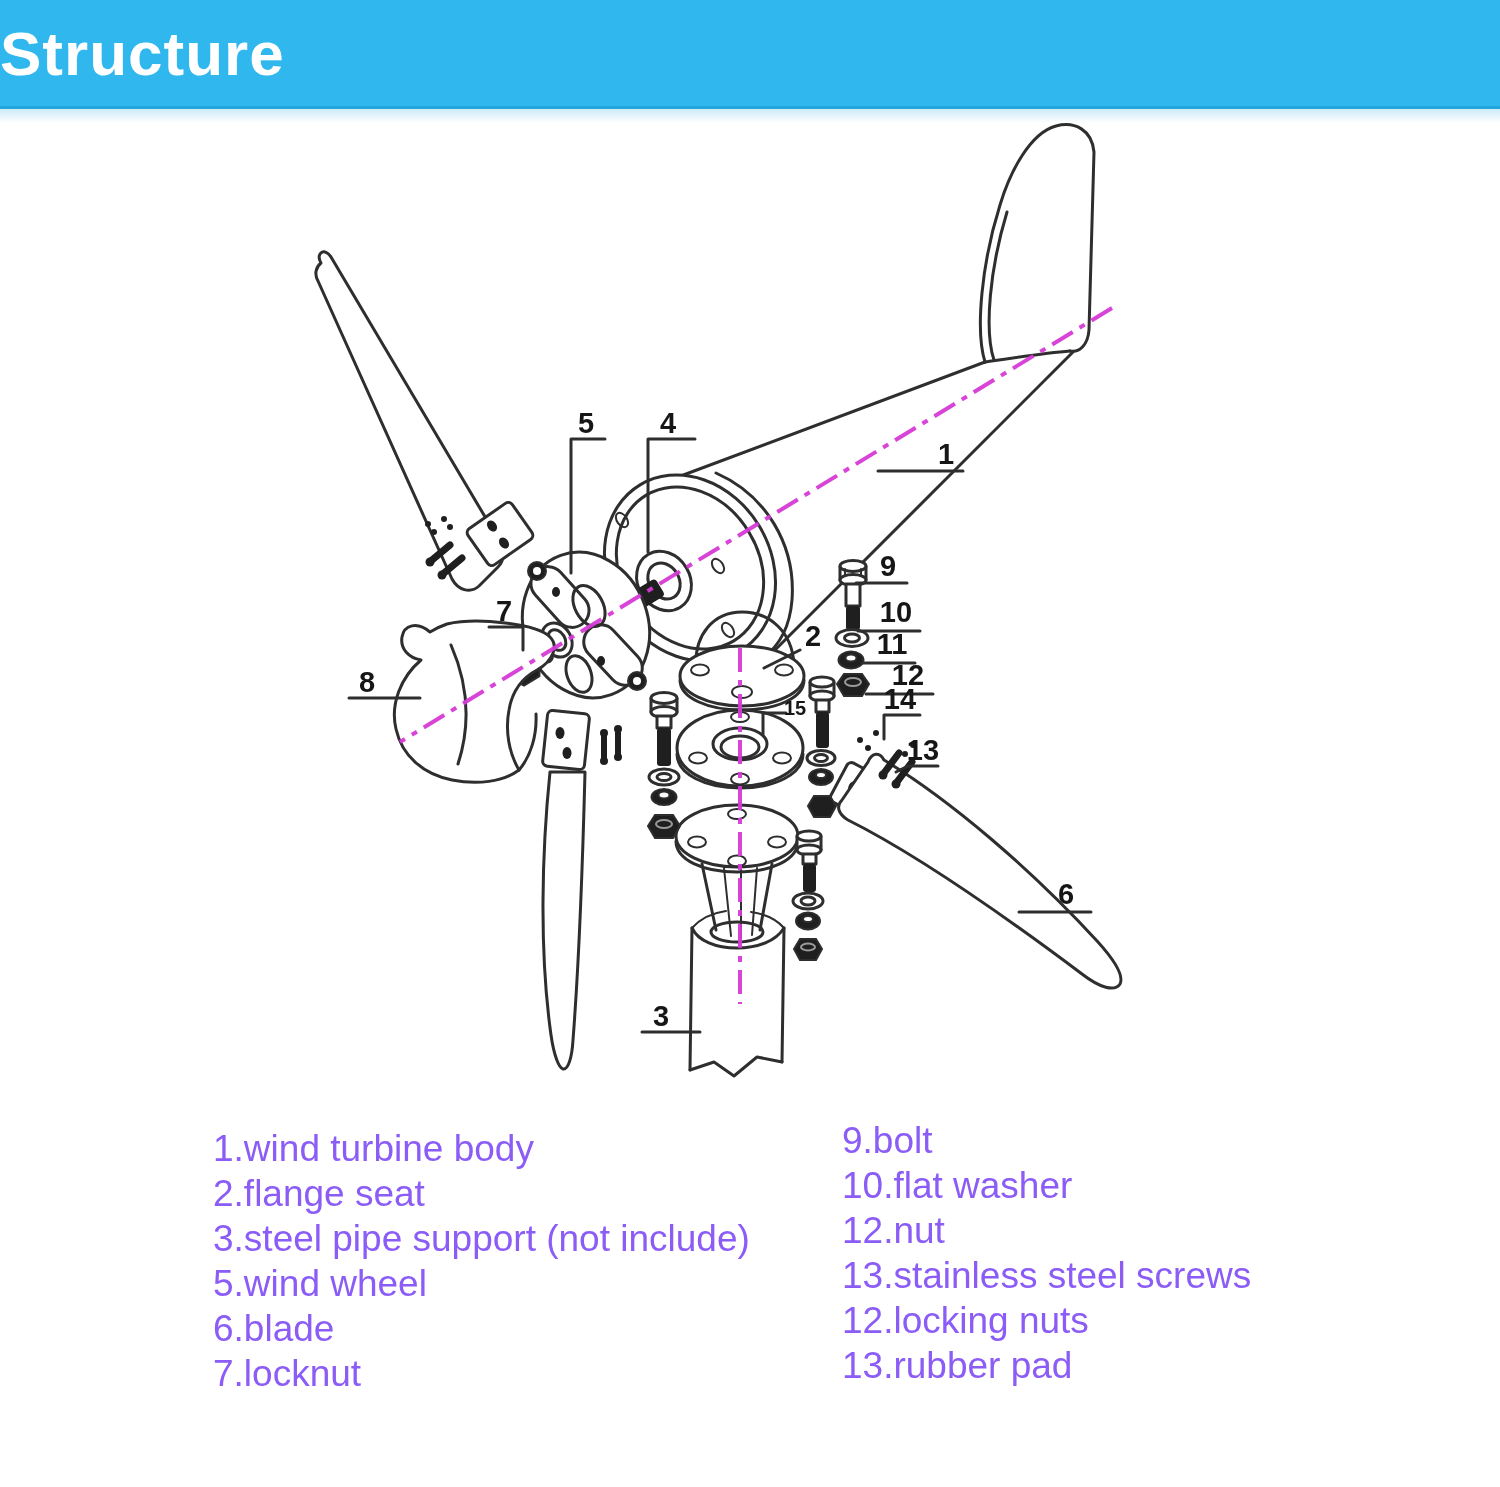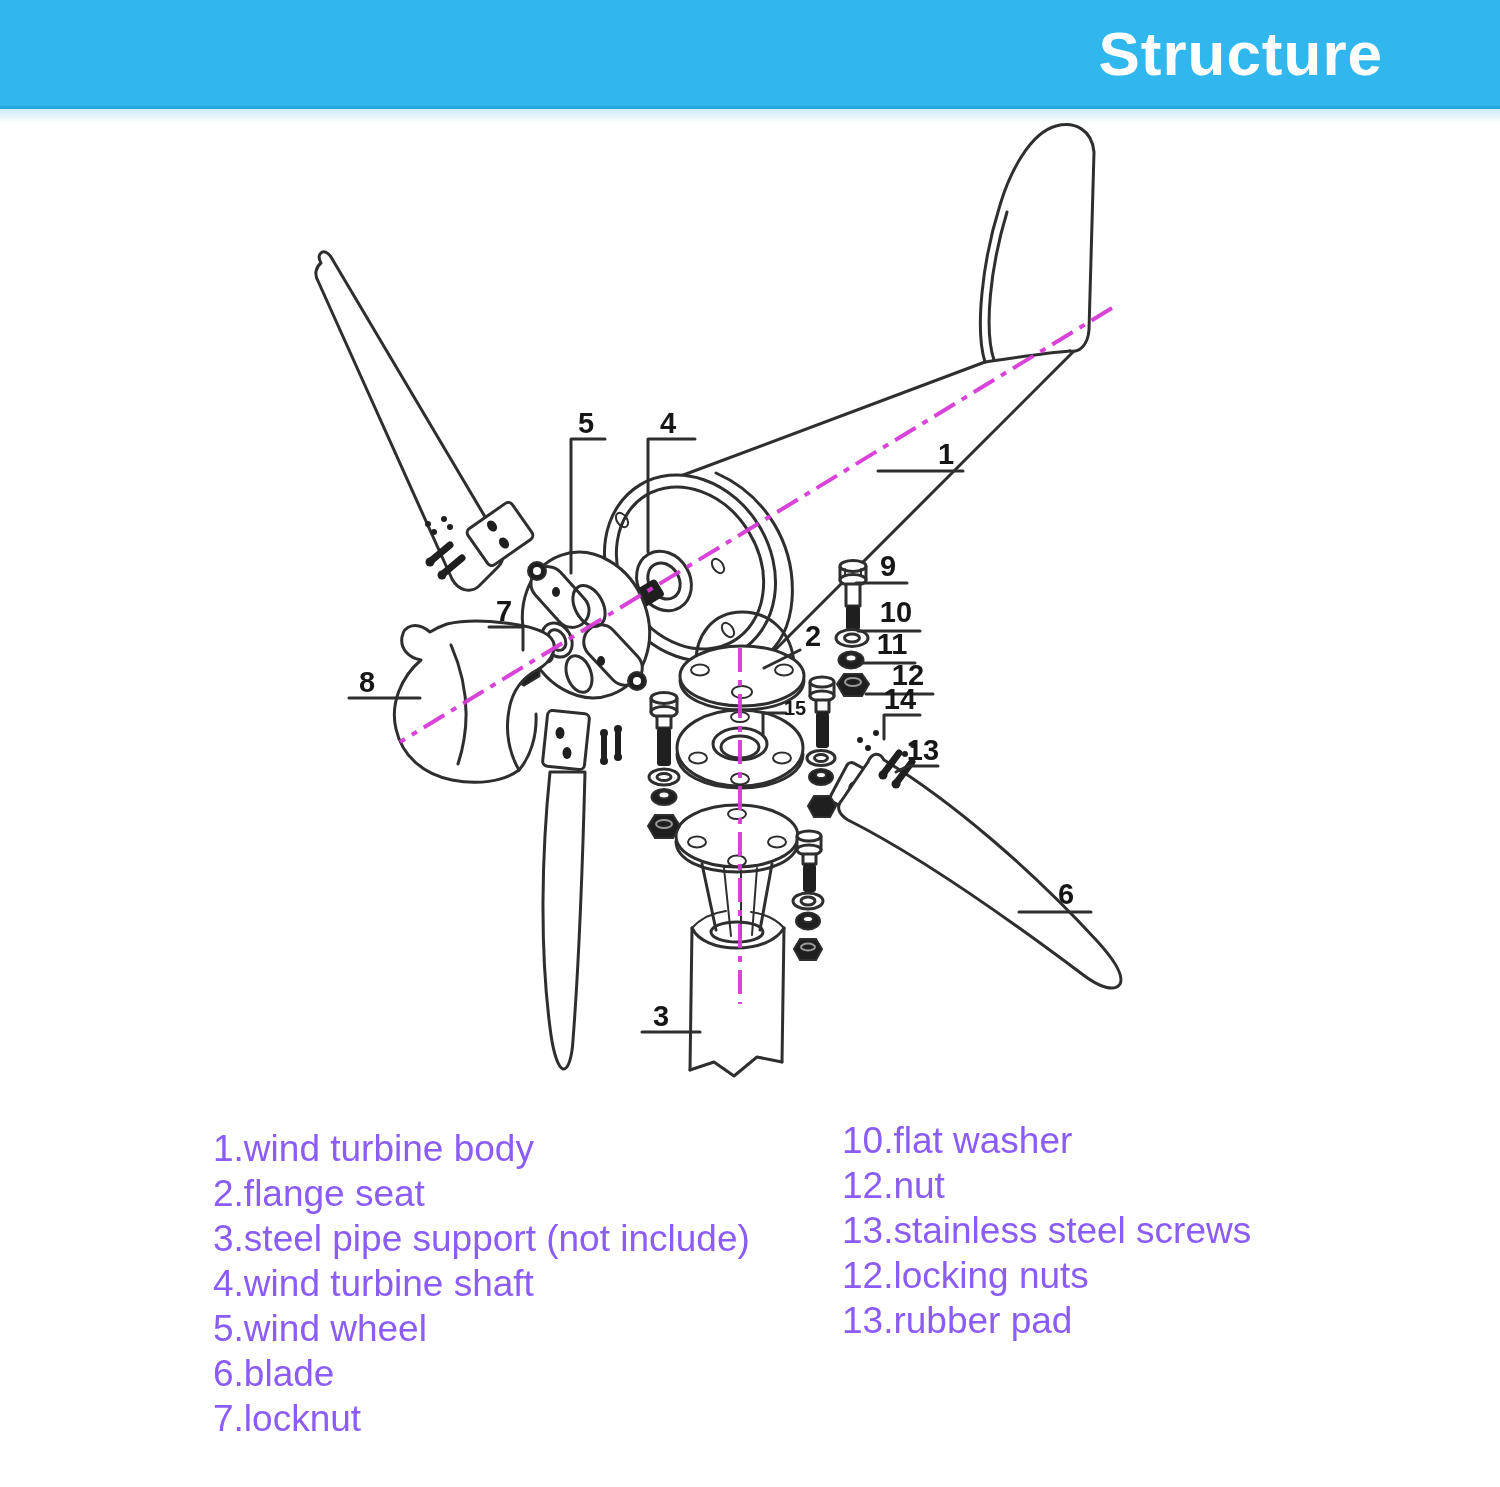--- a/index.html
+++ b/index.html
@@ -2,23 +2,23 @@
 <html style="--header-bg: #30B8EE; --header-text: #FFFFFF; --axis: #D63AD6;"><head>
 <meta charset="utf-8">
 <style>
   html,body{margin:0;padding:0;background:#fff;}
   .page{position:relative;width:1500px;height:1487px;background:#ffffff;overflow:hidden;
         font-family:"Liberation Sans",sans-serif;}
   .header{position:absolute;left:0;top:0;width:1500px;height:106px;
           background:var(--header-bg,#30B8EE);border-bottom:3px solid #22a6dc;}
   .header-fade{position:absolute;left:0;top:109px;width:1500px;height:14px;
           background:linear-gradient(#cdebf8,#ffffff);}
-  .header-title{position:absolute;left:0;top:18px;width:1368px;text-align:right;
+  .header-title{position:absolute;left:0;top:18px;width:1368px;text-align:left;
           font-size:62px;font-weight:700;letter-spacing:1px;
-          color:var(--header-text,#ffffff);padding-left:15px;}
+          color:var(--header-text,#ffffff);}
   .legend{position:absolute;color:#8b5cf6;font-size:37px;line-height:45px;white-space:nowrap;}
   .legend.left{left:213px;top:1126px;}
   .legend.right{left:842px;top:1118px;}
   svg{position:absolute;left:0;top:0;}
   .ln{fill:none;stroke:#2e2e2e;stroke-width:3;stroke-linecap:round;stroke-linejoin:round;}
   .thin{fill:none;stroke:#2e2e2e;stroke-width:2;stroke-linecap:round;}
   .fw{fill:#ffffff;stroke:#2e2e2e;stroke-width:3;stroke-linejoin:round;}
   .dk{fill:#1f1f1f;stroke:none;}
   .dks{fill:#1f1f1f;stroke:#2e2e2e;stroke-width:2;}
   .scr{stroke:#1f1f1f;stroke-width:7;stroke-linecap:round;}
@@ -301,26 +301,26 @@
       <text class="callout" x="923" y="760">13</text>
       <text class="callout" x="900" y="709">14</text>
       <text class="callout-sm" x="795" y="715">15</text>
     </g>
   </svg>
 
   <div class="legend left">
     <div>1.wind turbine body</div>
     <div>2.flange seat</div>
     <div>3.steel pipe support (not include)</div>
-    <div>4.wind turbine shaft</div>
     <div>5.wind wheel</div>
     <div>6.blade</div>
     <div>7.locknut</div>
   </div>
   <div class="legend right">
+    <div>9.bolt</div>
     <div>10.flat washer</div>
     <div>12.nut</div>
     <div>13.stainless steel screws</div>
     <div>12.locking nuts</div>
     <div>13.rubber pad</div>
   </div>
 
 </div>
 
 </body></html>

